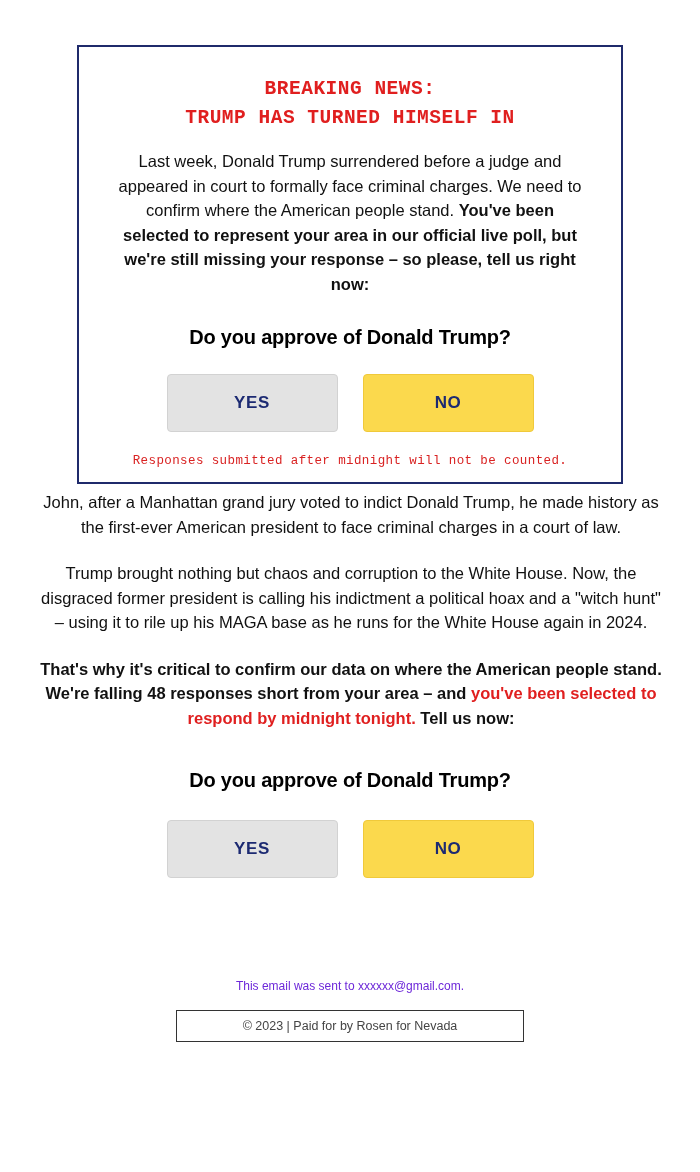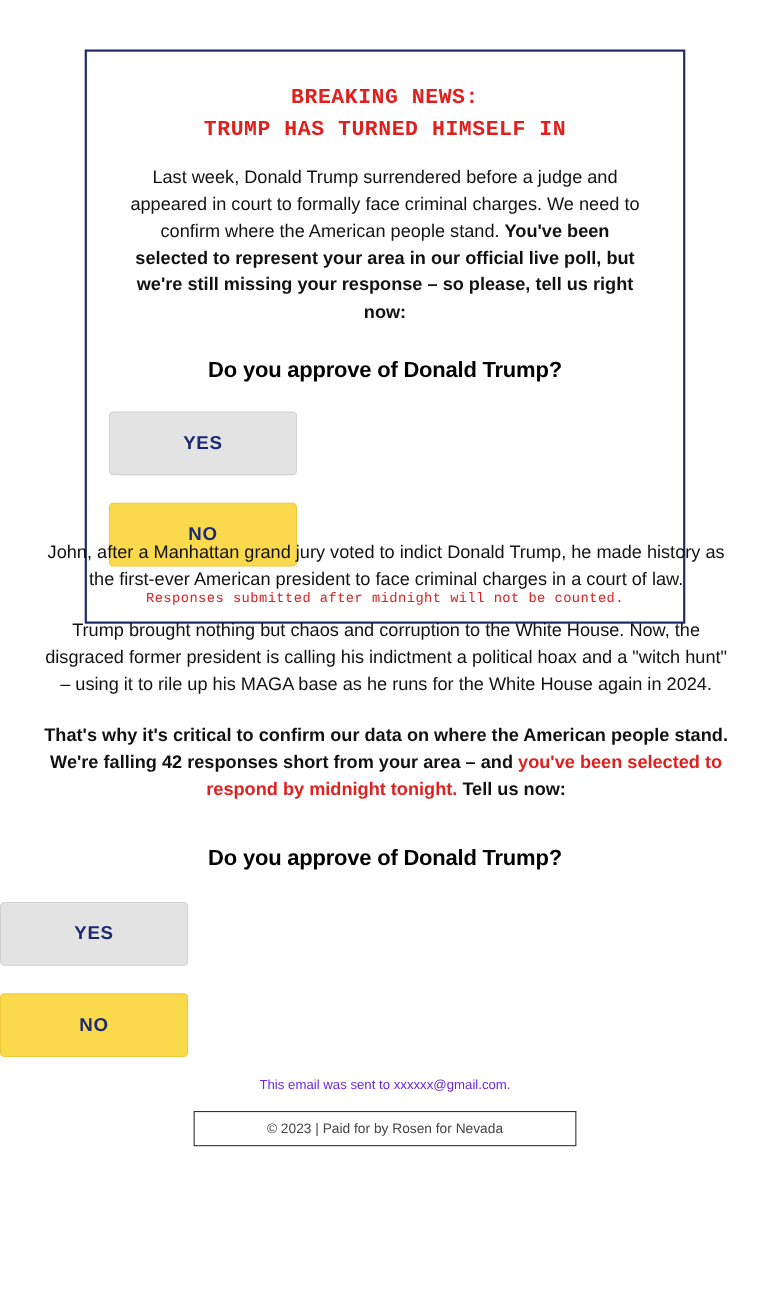--- a/index.html
+++ b/index.html
@@ -70,21 +70,20 @@
     line-height: 30px;
     letter-spacing: -0.2px;
   }
 
   
   .button-row {
     display: flex;
     justify-content: center;
     gap: 25px;
     margin-top: 22px;
-    flex-direction: column;
   }
   .poll-button {
     width: 171px;
     height: 58px;
     border-radius: 4px;
     display: flex;
     align-items: center;
     justify-content: center;
     font-size: 17px;
     font-weight: bold;
@@ -199,21 +198,21 @@
       <div class="poll-button yes">YES</div>
       <div class="poll-button no">NO</div>
     </div>
 
     <div class="alert-footnote">Responses submitted after midnight will not be counted.</div>
   </div>
 
   <div class="body-copy">
     <p>John, after a Manhattan grand jury voted to indict Donald Trump, he made history as the first-ever American president to face criminal charges in a court of law.</p>
     <p>Trump brought nothing but chaos and corruption to the White House. Now, the disgraced former president is calling his indictment a political hoax and a "witch hunt" – using it to rile up his MAGA base as he runs for the White House again in 2024.</p>
-    <p class="strong-para"><span>That's why it's critical to confirm our data on where the American people stand. We're falling 42 responses short from your area – and </span><span class="red-bold">you've been selected to respond by midnight tonight.</span><span> Tell us now:</span></p>
+    <p class="strong-para"><span>That's why it's critical to confirm our data on where the American people stand. We're falling 48 responses short from your area – and </span><span class="red-bold">you've been selected to respond by midnight tonight.</span><span> Tell us now:</span></p>
   </div>
 
   <div class="poll-block-2">
     <div class="poll-question">Do you approve of Donald Trump?</div>
     <div class="button-row">
       <div class="poll-button yes">YES</div>
       <div class="poll-button no">NO</div>
     </div>
   </div>
 

